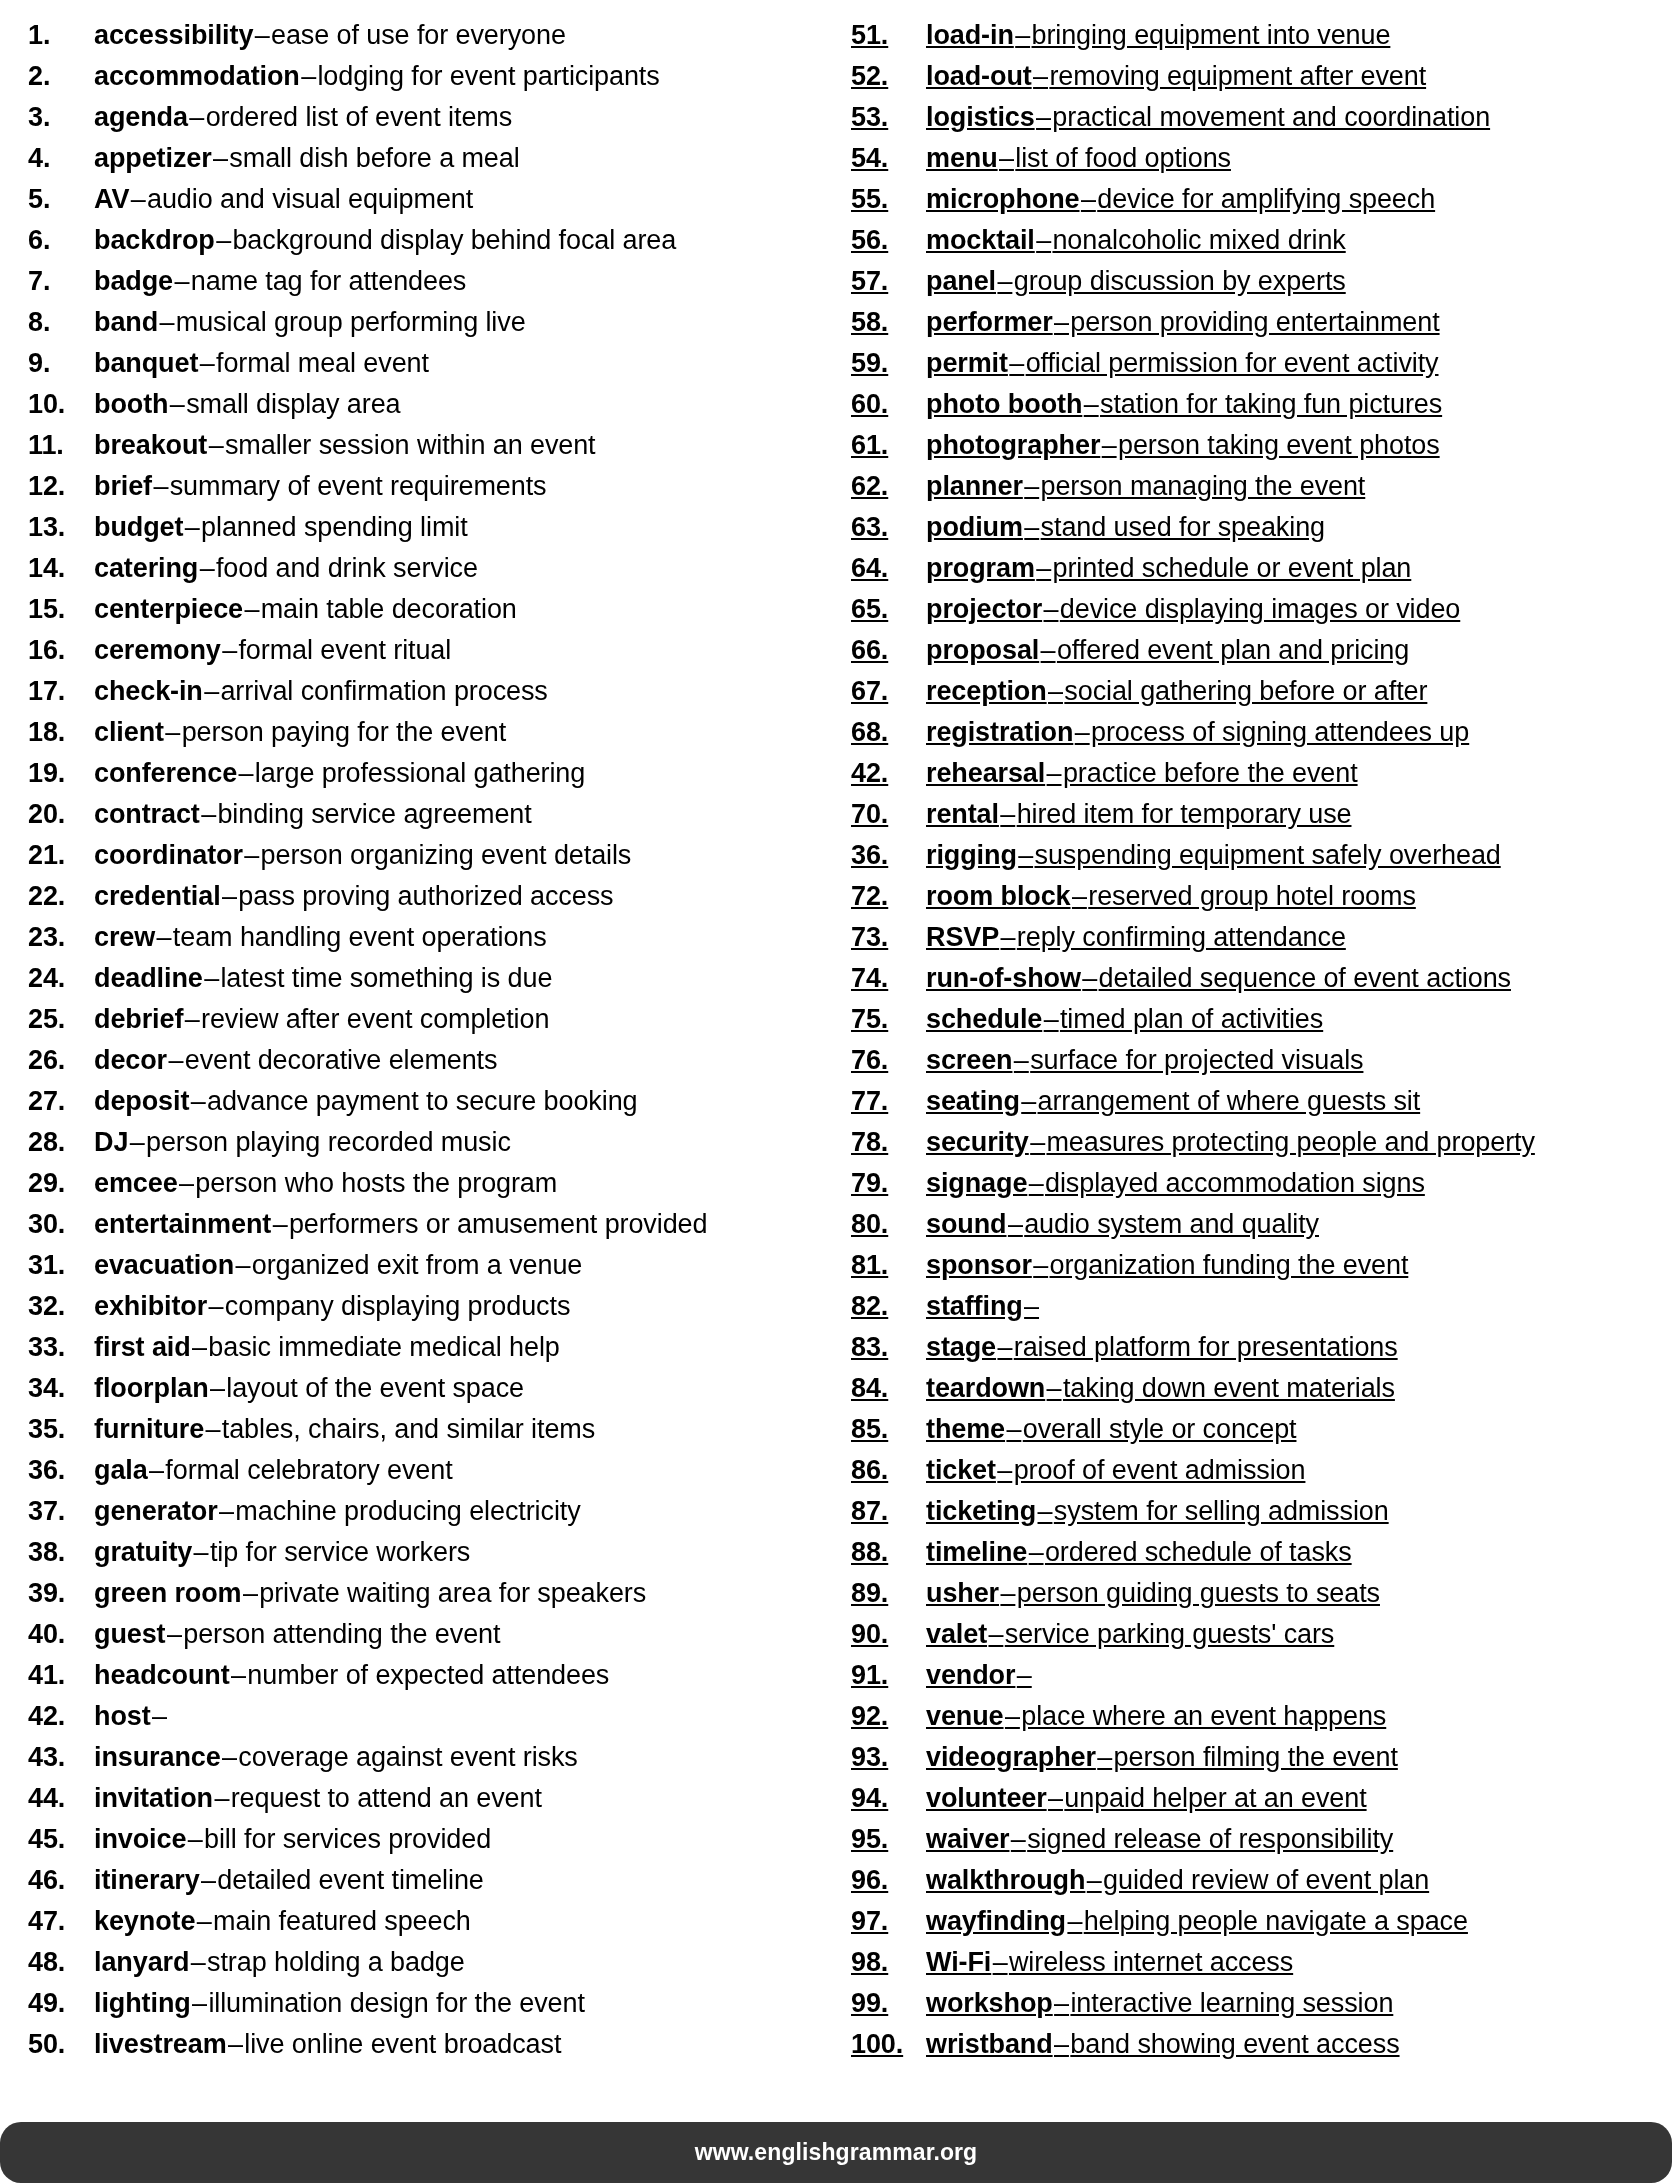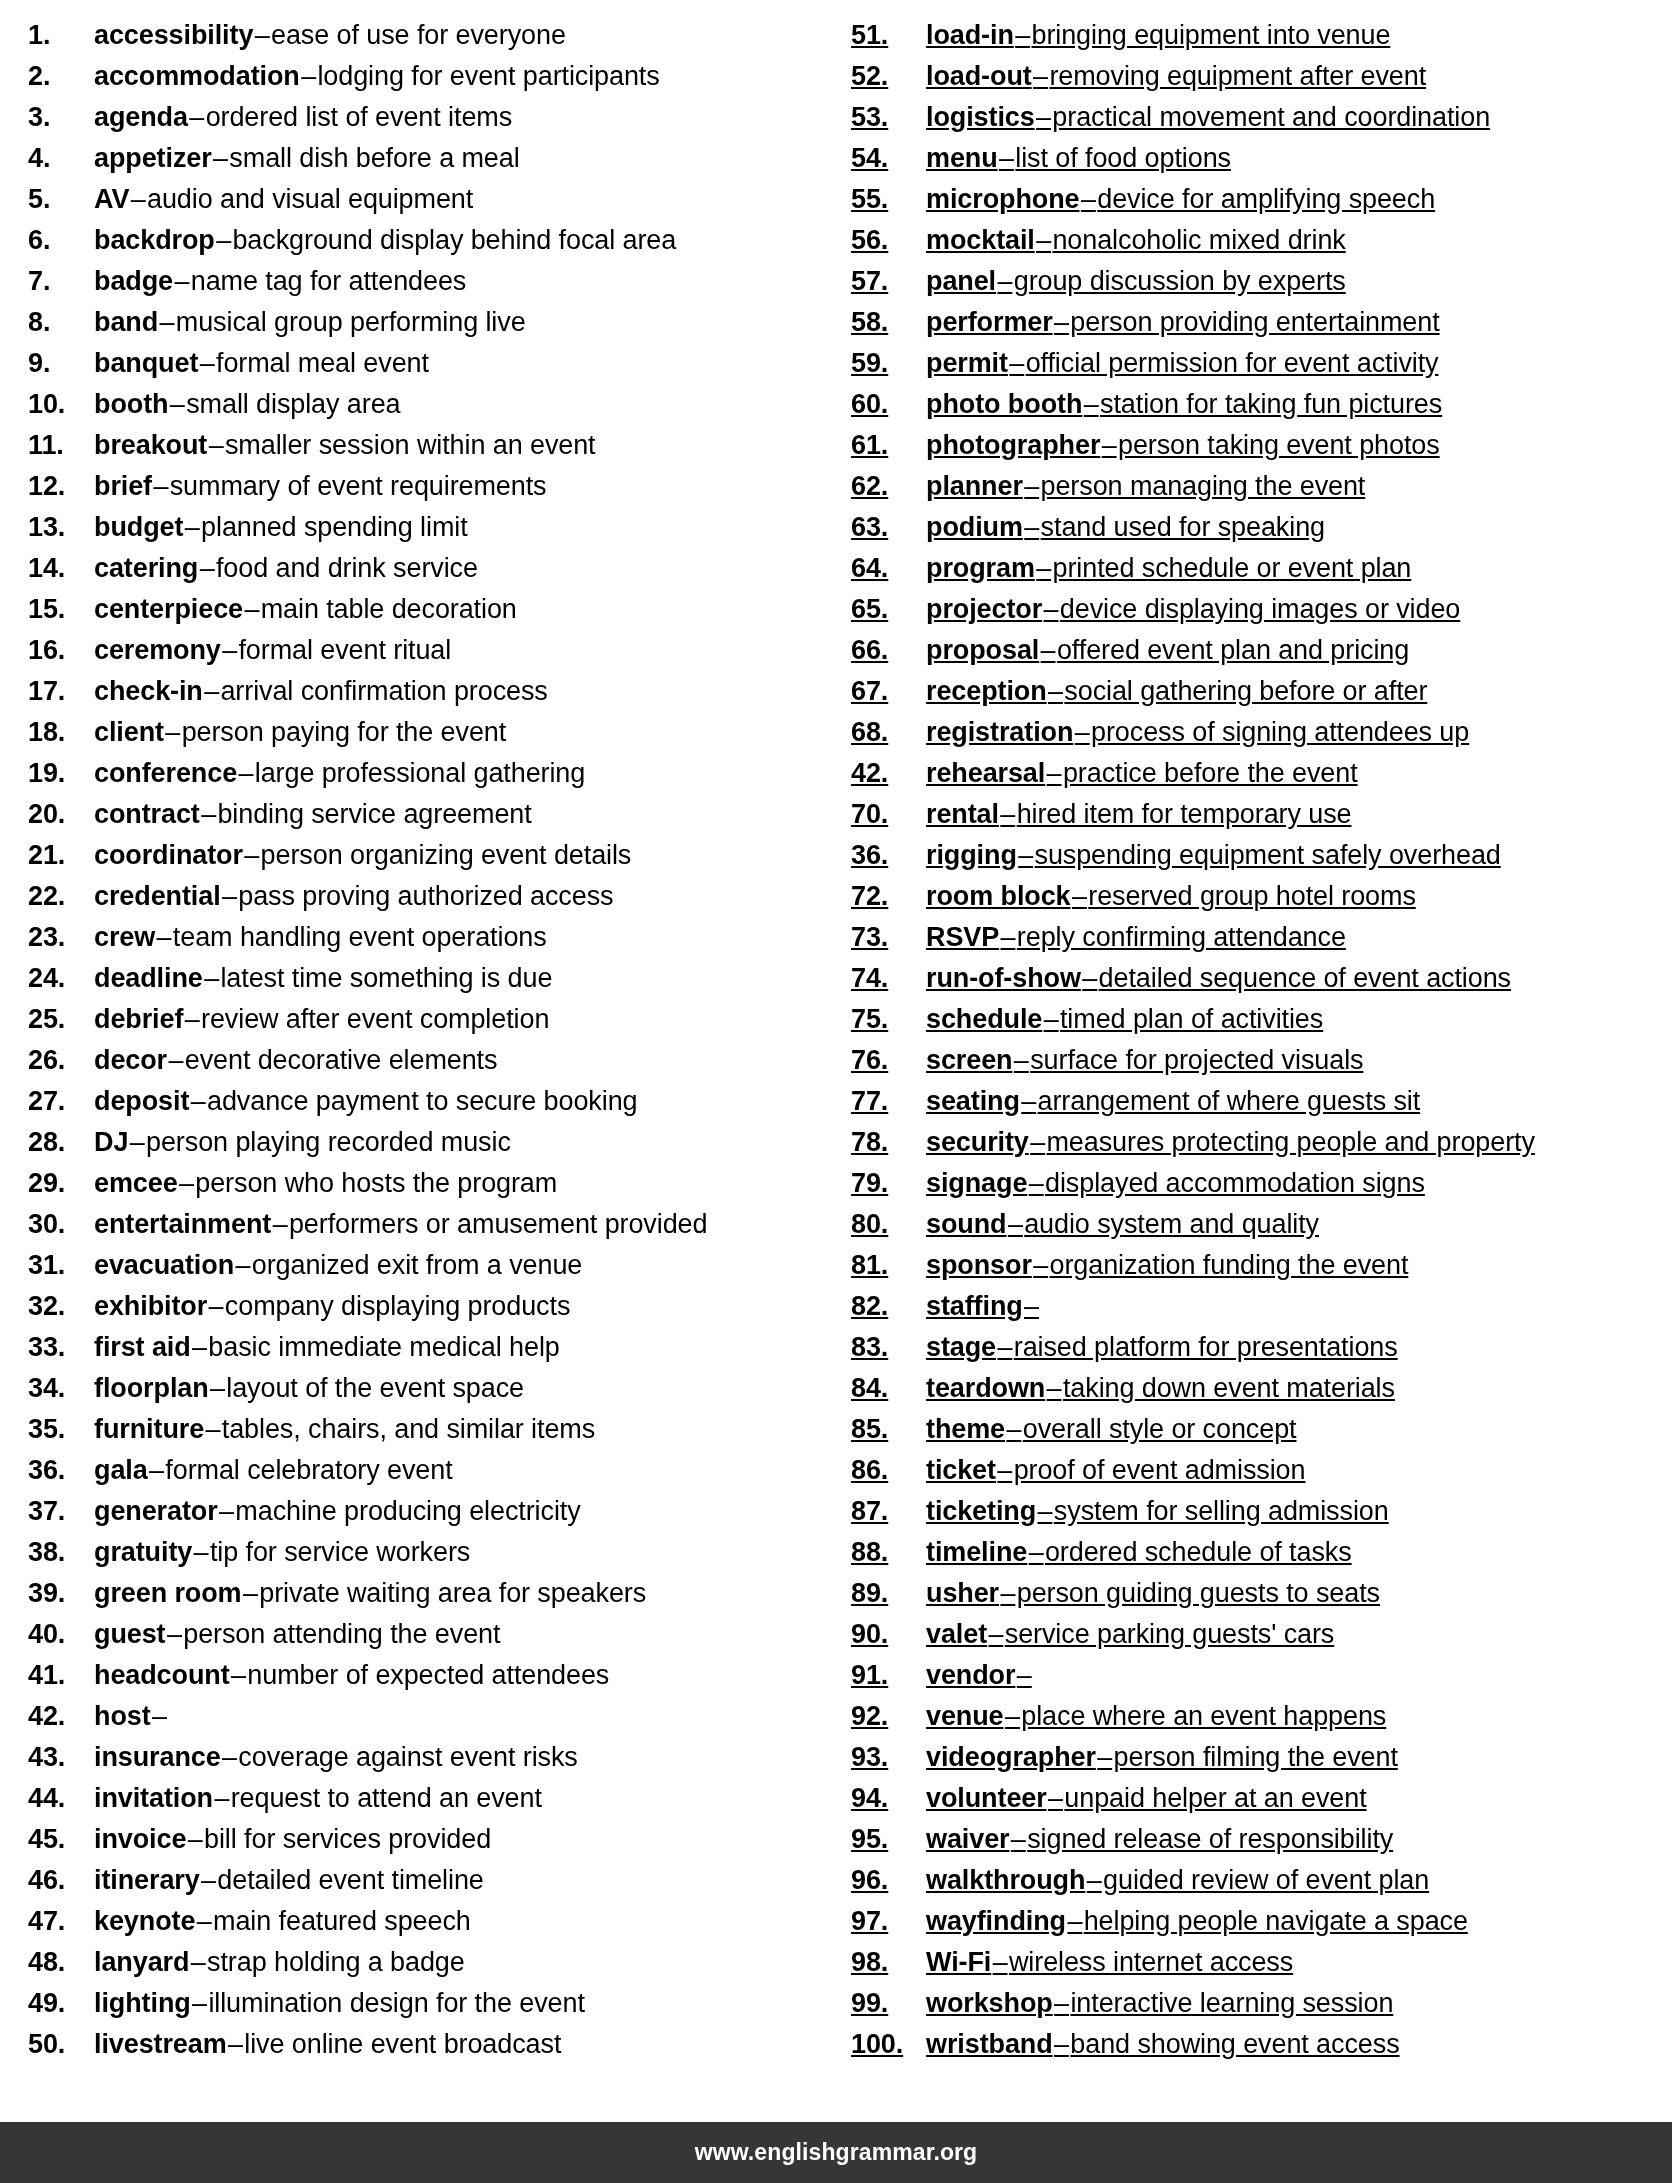--- a/index.html
+++ b/index.html
@@ -78,20 +78,21 @@
     font-weight: normal;
     font-size: 27px;
   }
   .footer {
     flex: 0 0 auto;
     height: 61px;
     background: #363636;
     display: flex;
     align-items: center;
     justify-content: center;
+    border-radius: 21px;
   }
   .footer-url {
     color: #ffffff;
     font-weight: bold;
     font-size: 23px;
     letter-spacing: 0.1px;
     font-family: "Liberation Sans", sans-serif;
   }
 </style>
 </head>

